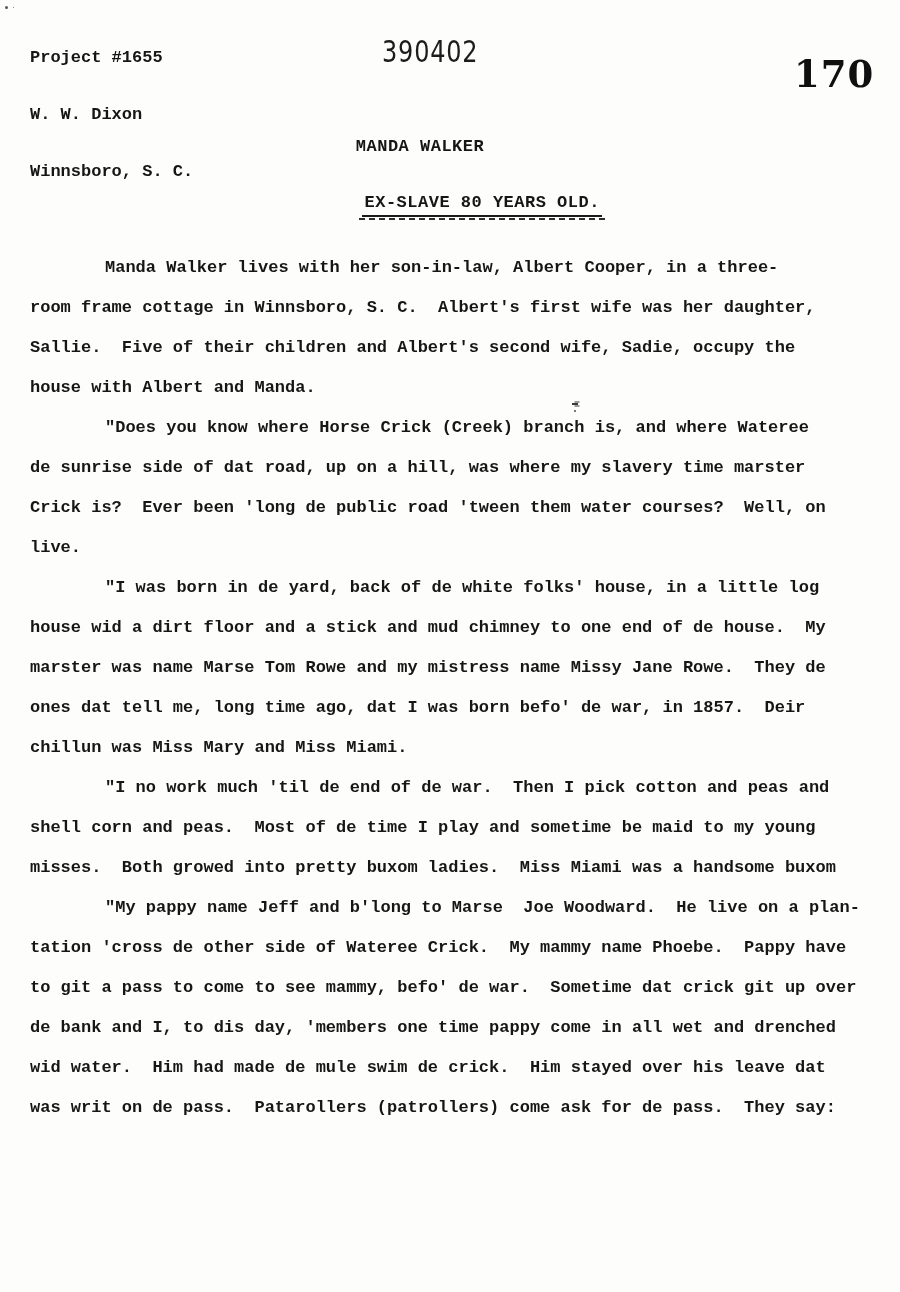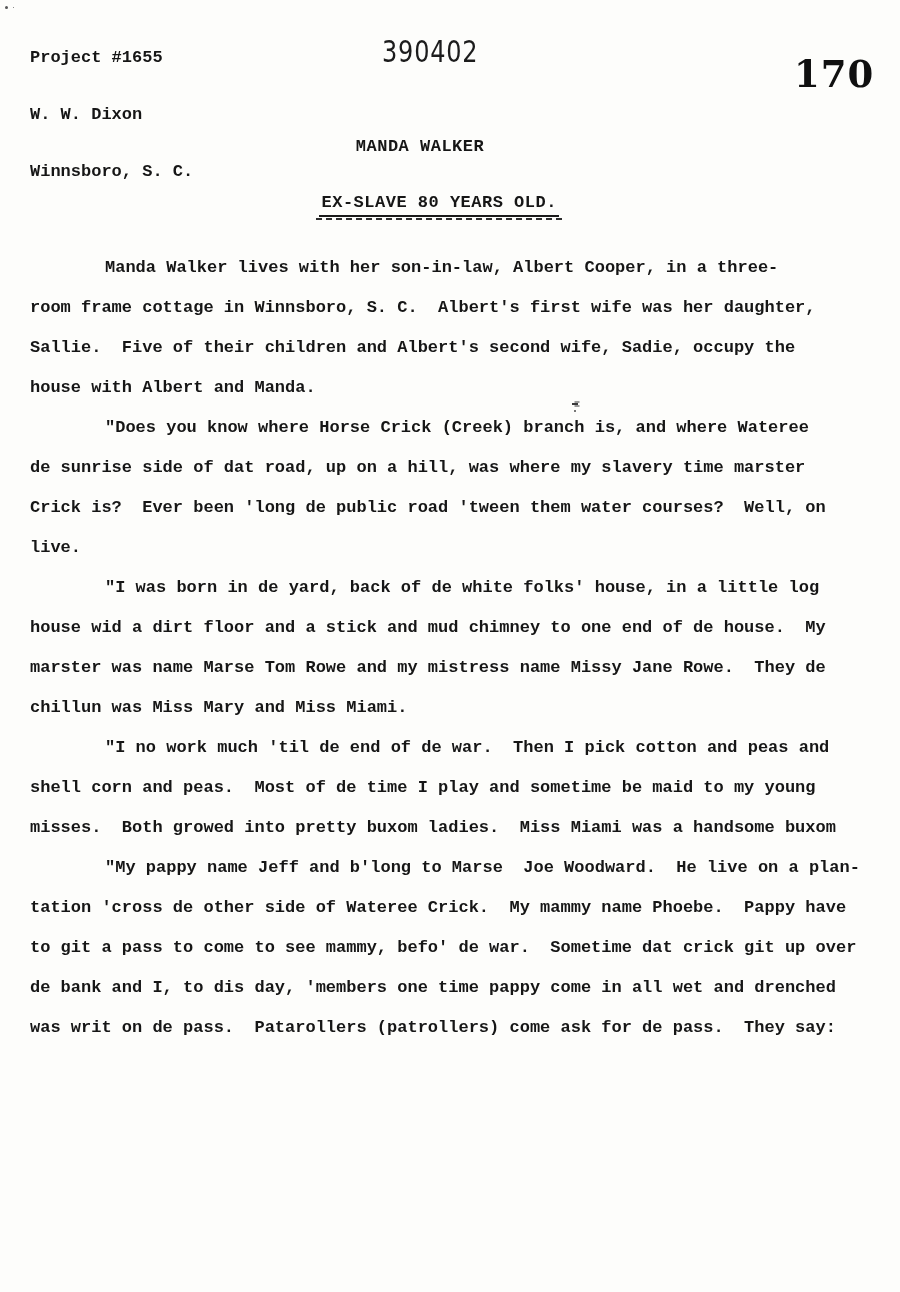--- a/index.html
+++ b/index.html
@@ -55,20 +55,21 @@
     letter-spacing: 0.5px;
     white-space: pre;
   }
   .subtitle-wrap {
     position: absolute;
     top: 175px;
     left: 0;
     width: 840px;
     text-align: center;
     white-space: pre;
+    padding-left: 43px;
   }
   .subtitle {
     display: inline-block;
     position: relative;
     font-size: 17px;
     font-weight: bold;
     letter-spacing: 0.5px;
     padding: 0 2px 3px 2px;
     border-bottom: 2px solid #1a1a1a;
   }
@@ -159,29 +160,31 @@
       <div>
         <div class="line indent">"Does you know where Horse Crick (Creek) branch is, and where Wateree</div>
         <div class="line">de sunrise side of dat road, up on a hill, was where my slavery time marster</div>
         <div class="line">Crick is?  Ever been 'long de public road 'tween them water courses?  Well, on</div>
         <div class="line">live.</div>
       </div>
       <div>
         <div class="line indent">"I was born in de yard, back of de white folks' house, in a little log</div>
         <div class="line">house wid a dirt floor and a stick and mud chimney to one end of de house.  My</div>
         <div class="line">marster was name Marse Tom Rowe and my mistress name Missy Jane Rowe.  They de</div>
+        <div class="line">ones dat tell me, long time ago, dat I was born befo' de war, in 1857.  Deir</div>
         <div class="line">chillun was Miss Mary and Miss Miami.</div>
       </div>
       <div>
         <div class="line indent">"I no work much 'til de end of de war.  Then I pick cotton and peas and</div>
         <div class="line">shell corn and peas.  Most of de time I play and sometime be maid to my young</div>
         <div class="line">misses.  Both growed into pretty buxom ladies.  Miss Miami was a handsome buxom</div>
       </div>
       <div>
         <div class="line indent">"My pappy name Jeff and b'long to Marse  Joe Woodward.  He live on a plan-</div>
         <div class="line">tation 'cross de other side of Wateree Crick.  My mammy name Phoebe.  Pappy have</div>
         <div class="line">to git a pass to come to see mammy, befo' de war.  Sometime dat crick git up over</div>
         <div class="line">de bank and I, to dis day, 'members one time pappy come in all wet and drenched</div>
+        <div class="line">wid water.  Him had made de mule swim de crick.  Him stayed over his leave dat</div>
         <div class="line">was writ on de pass.  Patarollers (patrollers) come ask for de pass.  They say:</div>
       </div>
     </div>
 
 </div>
 
 </body></html>

